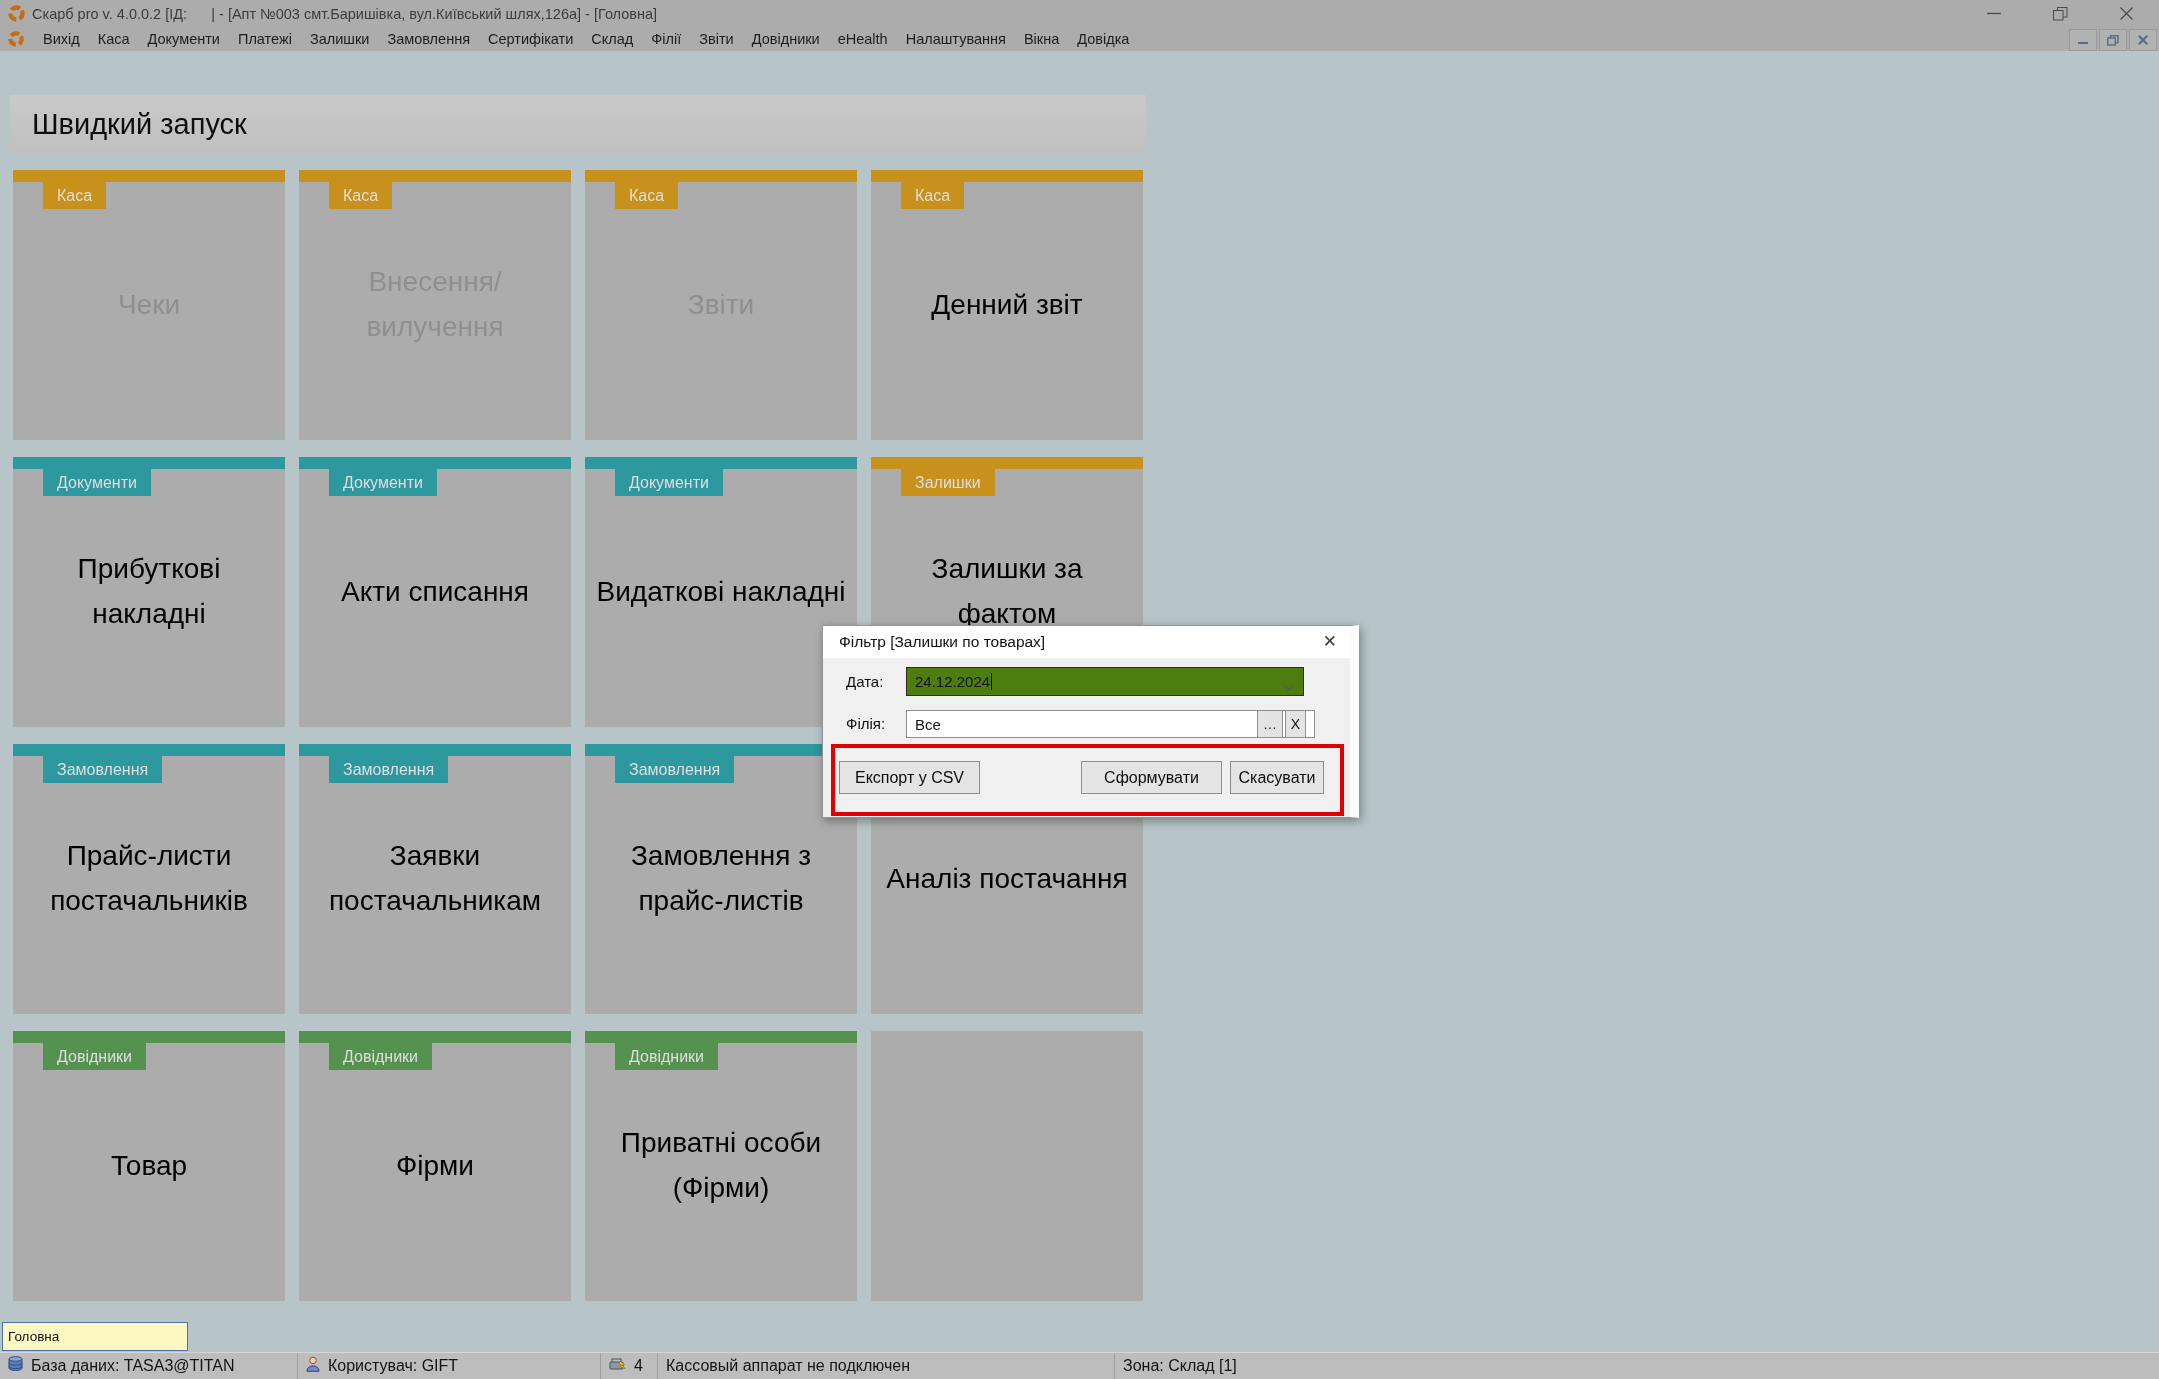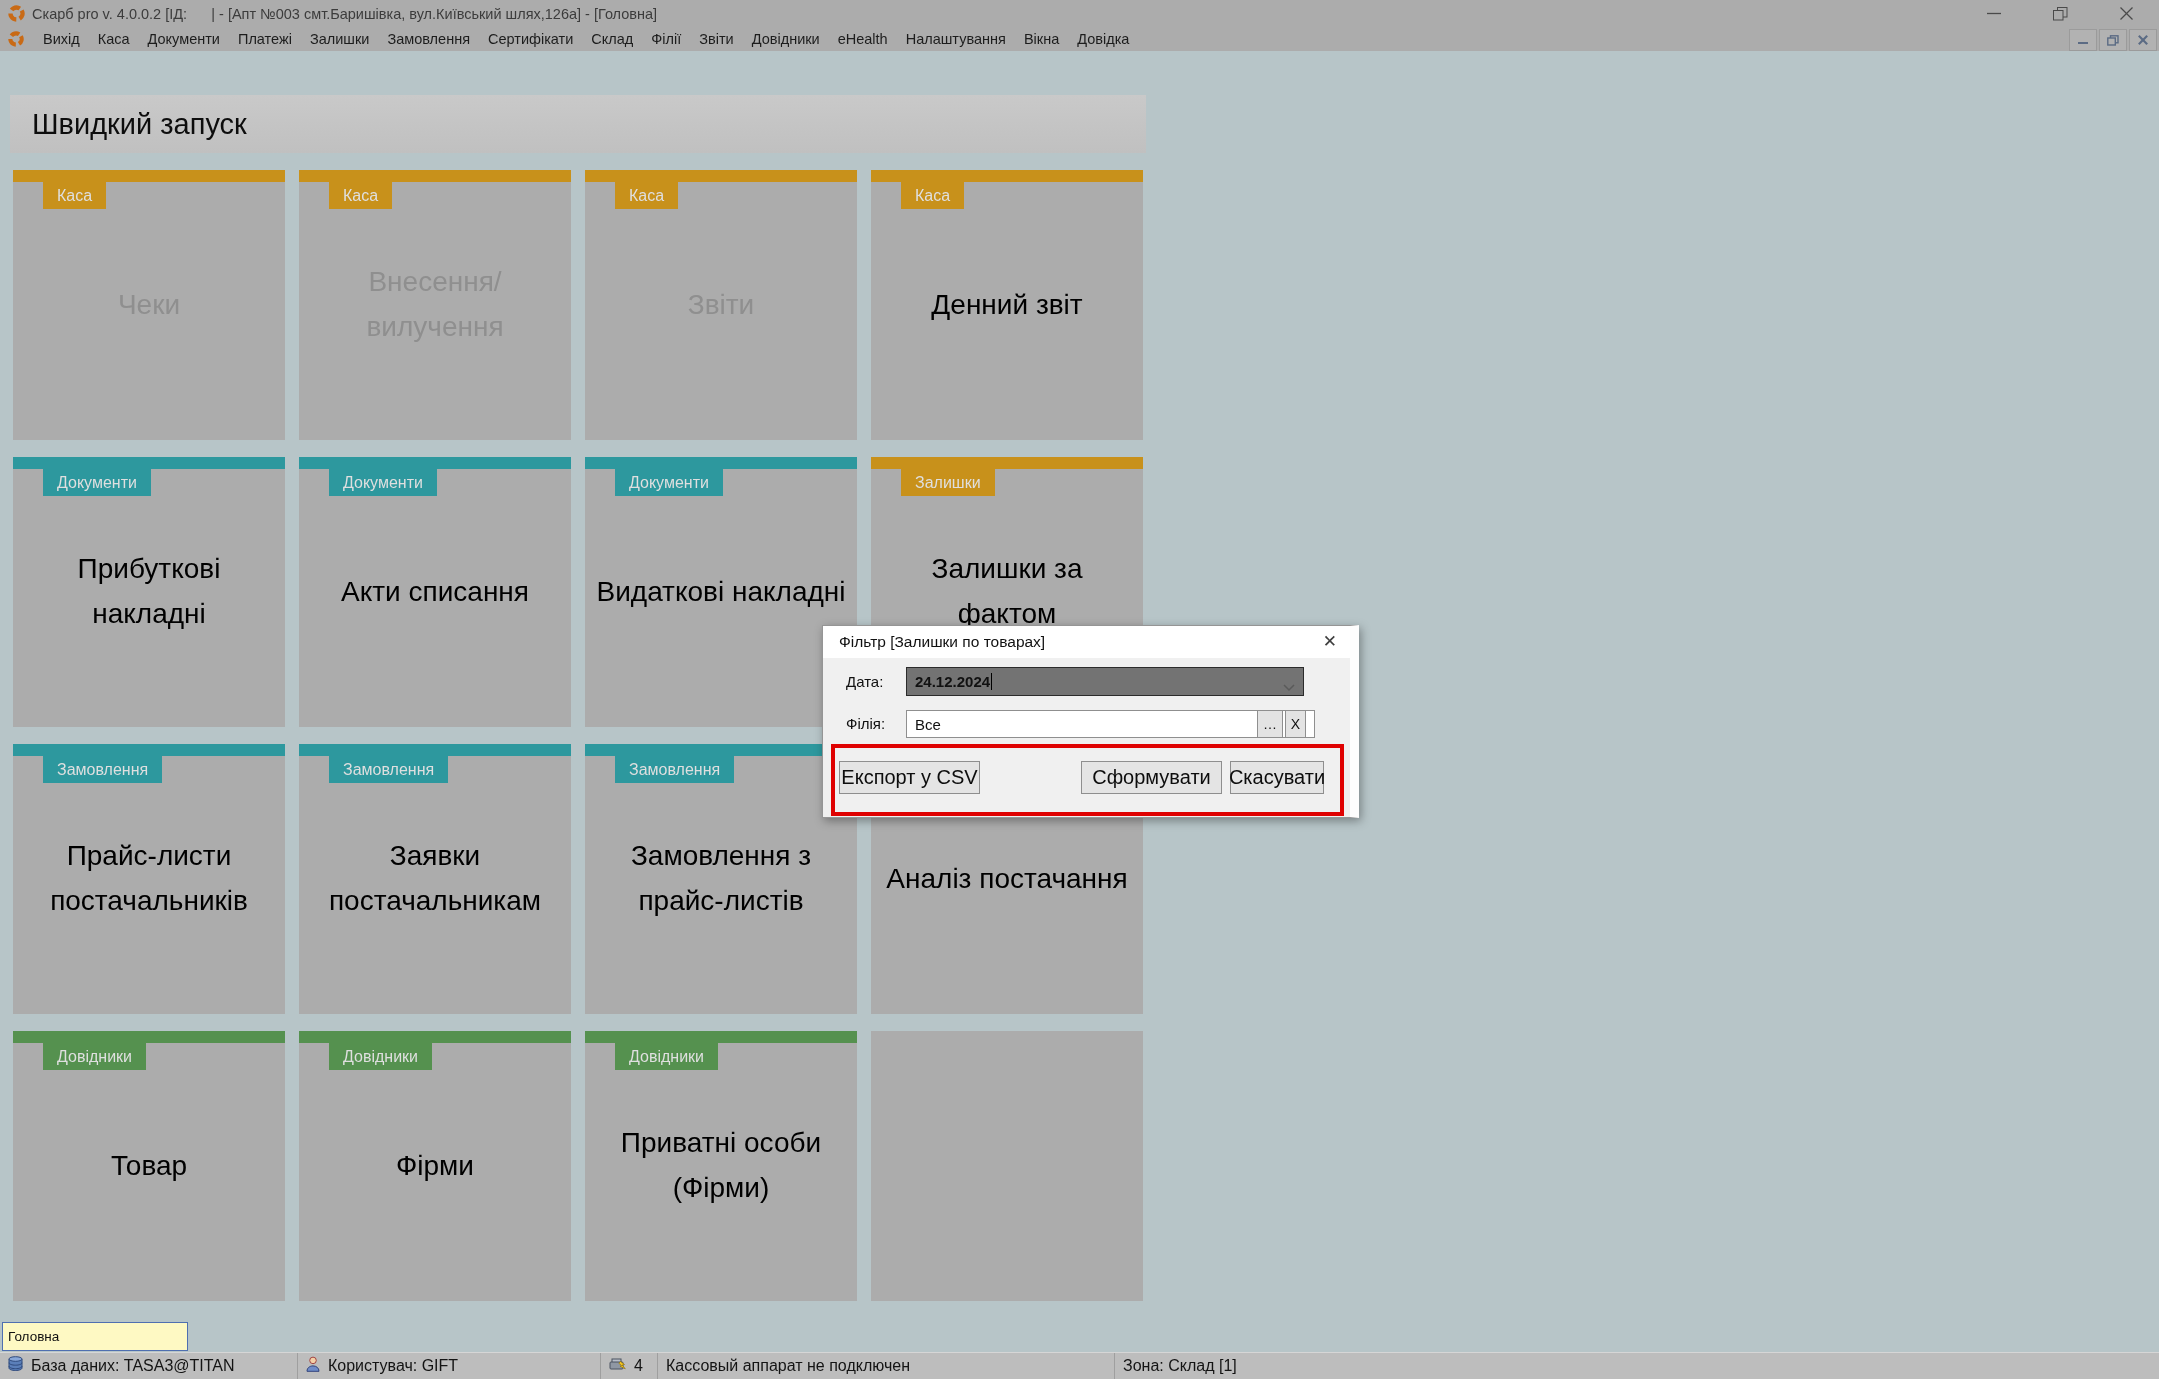--- a/index.html
+++ b/index.html
@@ -43,33 +43,33 @@
 
   
   .dialog{position:absolute;left:822px;top:625px;width:527px;height:191px;background:#f0f0f0;
     border:1px solid #959595;border-right:9px solid #fdfdfd;box-sizing:content-box;z-index:20;
     box-shadow:2px 3px 9px rgba(0,0,0,0.35);font-size:15px;color:#111;}
   .dlg-title{position:absolute;left:0;top:0;right:0;height:32px;background:#ffffff;
     display:flex;align-items:center;padding-left:16px;font-size:15.5px;}
   .dlg-close{position:absolute;right:13px;top:7px;font-size:17px;color:#3f3f3f;line-height:1;cursor:default;}
   .dlg-label{position:absolute;left:23px;}
   .lbl-date{top:47px;} .lbl-branch{top:89px;}
-  .combo{position:absolute;left:83px;top:41px;width:398px;height:29px;background:#737373;
-    border:1px solid #2b2b2b;box-sizing:border-box;display:flex;align-items:center;padding:0 8px;font-weight:bold;}
+  .combo{position:absolute;left:83px;top:41px;width:398px;height:29px;background:#4d7c0f;
+    border:1px solid #2b2b2b;box-sizing:border-box;display:flex;align-items:center;padding:0 8px;}
   .caret{display:inline-block;width:1px;height:17px;background:#000;margin-left:1px;}
   .combo .chev{position:absolute;right:8px;top:10px;}
   .textbox{position:absolute;left:83px;top:84px;width:409px;height:28px;background:#fff;
     border:1px solid #8f8f8f;box-sizing:border-box;display:flex;align-items:center;padding:0 8px;}
   .mini-btn{position:absolute;top:84px;height:28px;background:#e3e3e3;border:1px solid #8f8f8f;
     box-sizing:border-box;display:flex;align-items:center;justify-content:center;font-size:14px;}
   .btn-ellipsis{left:434px;width:26px;}
   .btn-clear{left:462px;width:21px;}
   .red-box{position:absolute;left:8px;top:118px;width:505px;height:64px;border:4px solid #df0101;}
   .dlg-btn{position:absolute;top:135px;height:33px;background:#e4e4e4;border:1px solid #8e8e8e;
-    box-sizing:border-box;display:flex;align-items:center;justify-content:center;font-size:20px;color:#0d0d0d;}
+    box-sizing:border-box;display:flex;align-items:center;justify-content:center;font-size:16px;color:#0d0d0d;}
   .btn-export{left:16px;width:141px;}
   .btn-generate{left:258px;width:141px;}
   .btn-cancel{left:407px;width:94px;}
 
   
   .home-tab{position:absolute;left:2px;top:1322px;width:186px;height:29px;background:#fef9c3;
     border:1px solid #4f6fb0;box-sizing:border-box;display:flex;align-items:center;
     padding-left:5px;font-size:13.5px;color:#111;}
   .statusbar{position:absolute;left:0;top:1352px;width:2159px;height:27px;background:#bdbdbd;
     border-top:1px solid #d6d6d6;display:flex;font-size:16px;color:#141414;box-sizing:border-box;}

